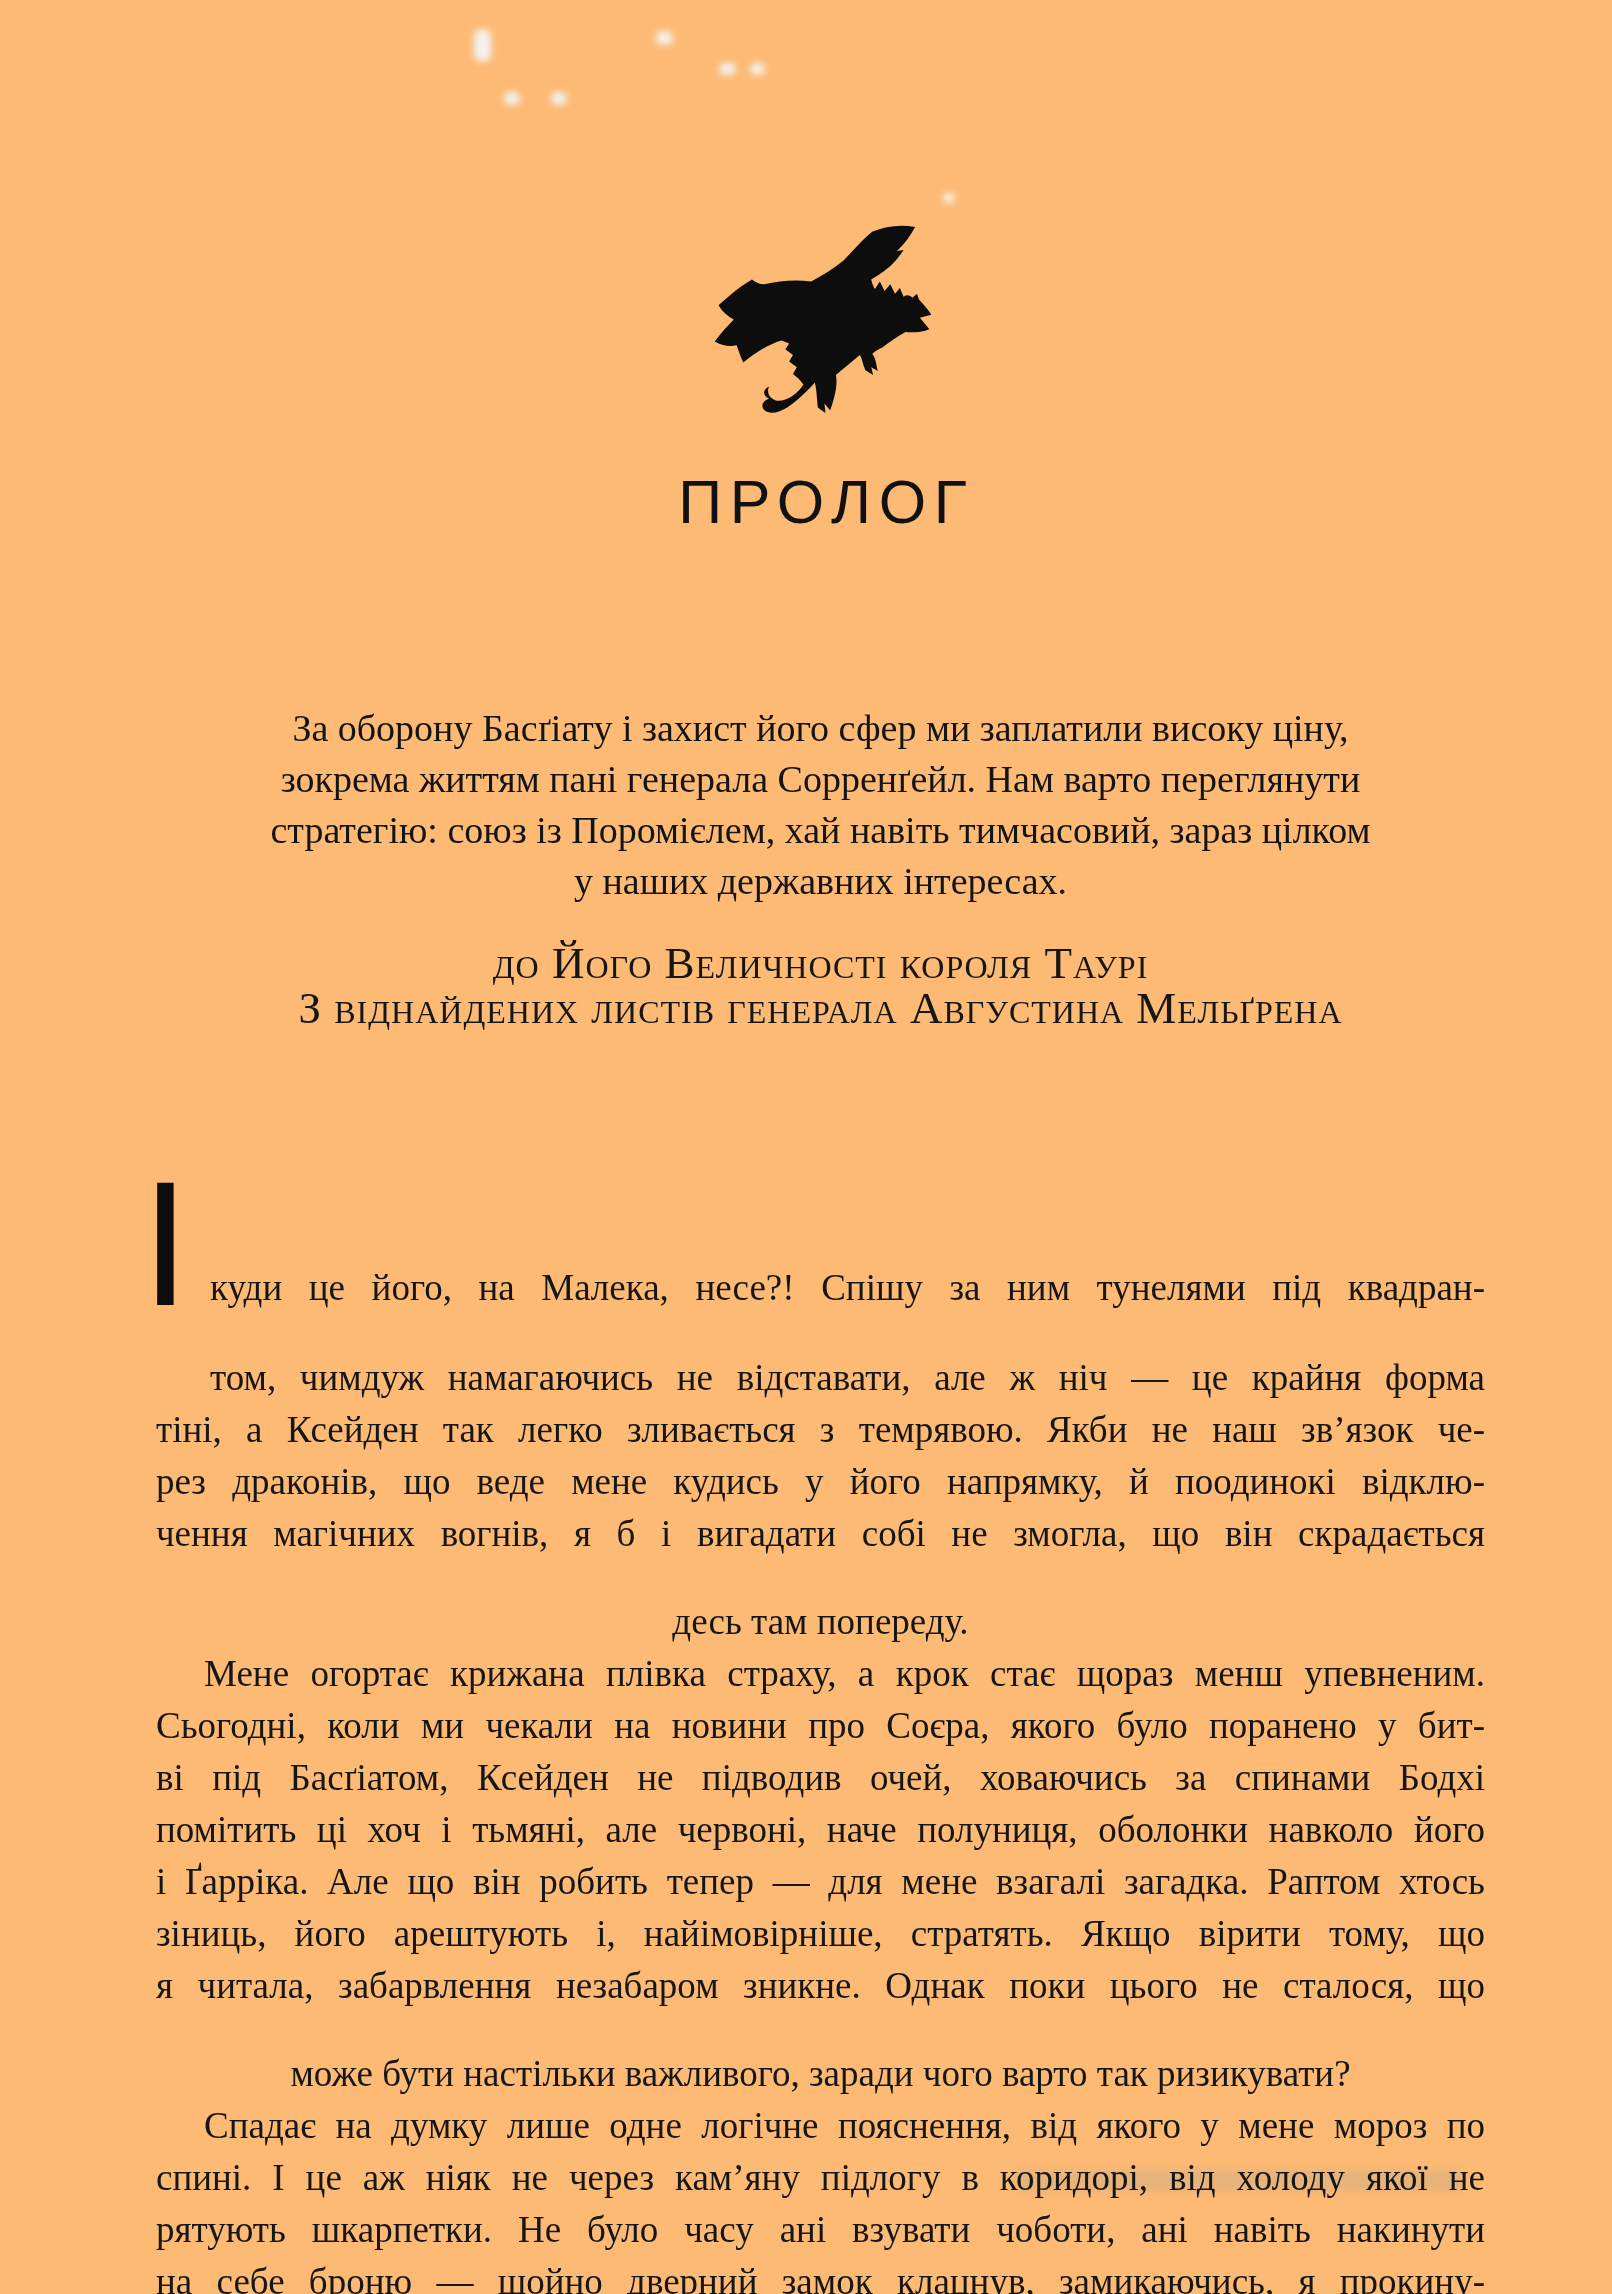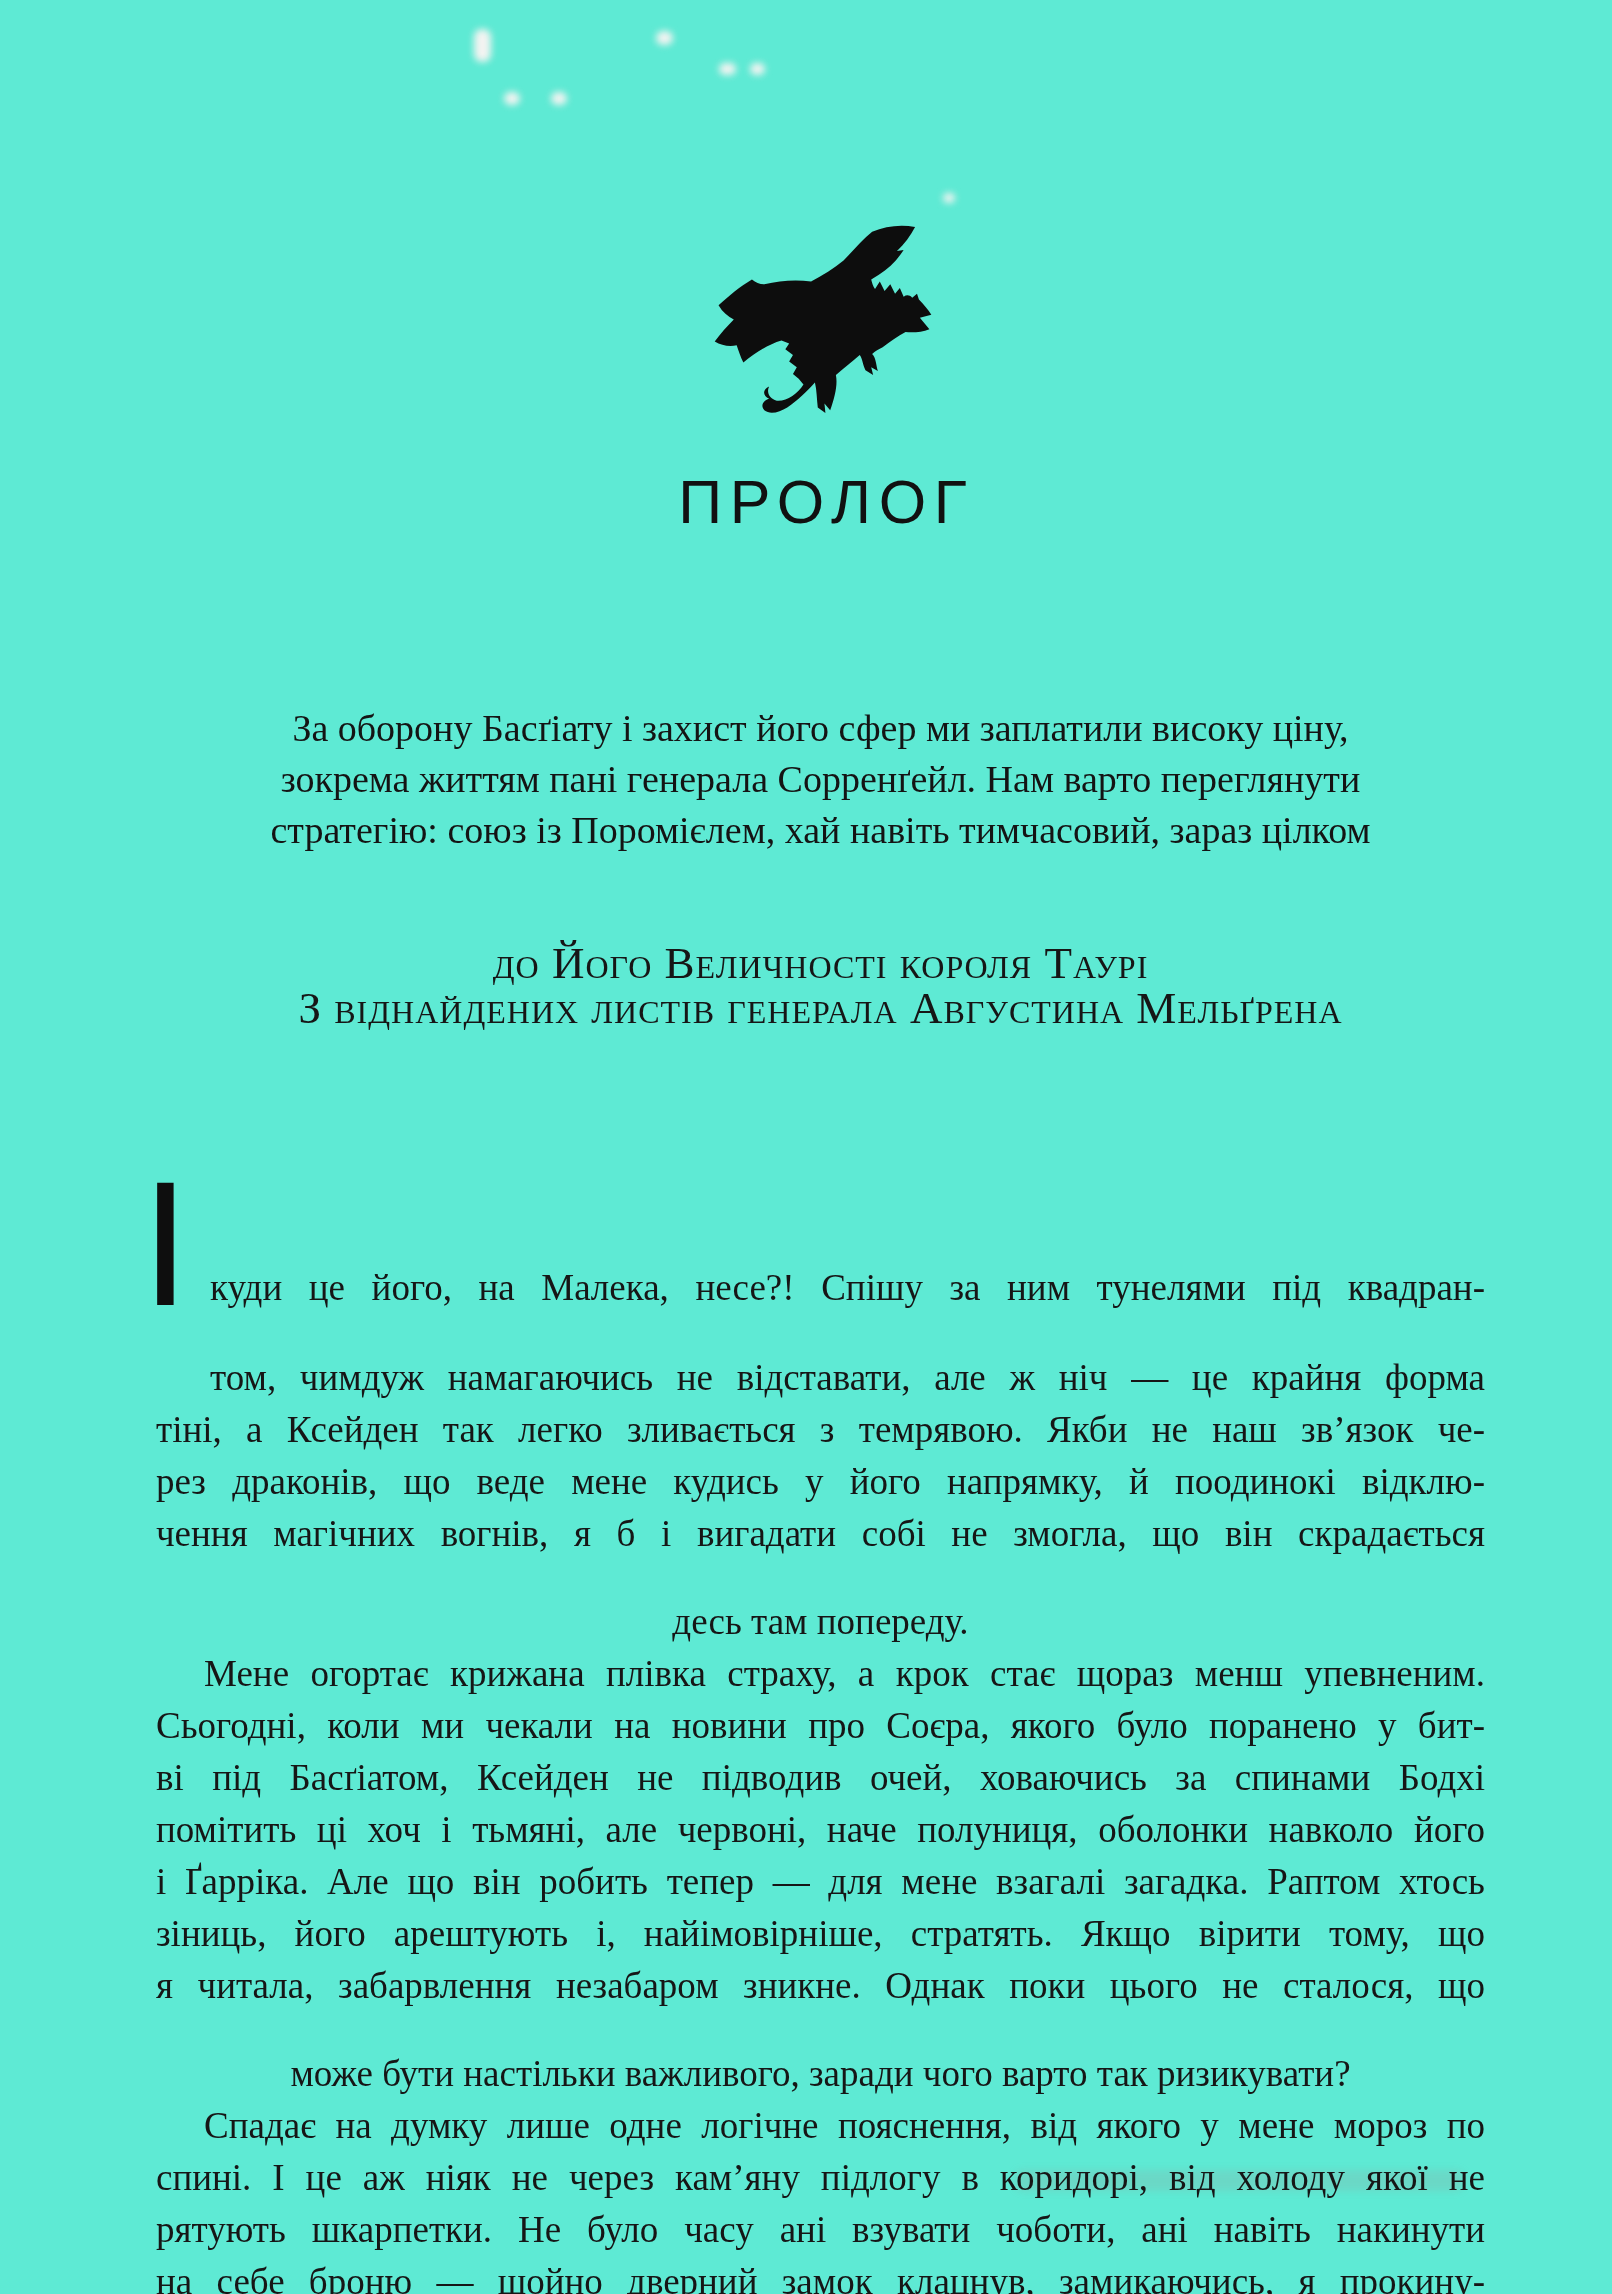--- a/index.html
+++ b/index.html
@@ -1,19 +1,19 @@
 <!DOCTYPE html>
 <html><head>
 <meta charset="utf-8">
 <style>
   html,body{margin:0;padding:0;background:#e9e9e7;}
   .page{
     position:relative;
     width:1613px;height:2294px;
-    background:#5eead4;
+    background:#fdba74;
     overflow:hidden;
     font-family:"Liberation Serif", serif;
     color:#181818;
   }
   
   .dragon{position:absolute;left:709px;top:220px;width:229px;height:203px;}
   
   .title{
     position:absolute;left:32px;top:472px;width:1581px;
     text-align:center;
@@ -108,20 +108,21 @@
       C151,31 161,19 171,11
       C185,5 201,3 216,6 Z"></path>
   </svg>
 
   <div class="title">ПРОЛОГ</div>
 
   <div class="epigraph">
     <div>За оборону Басґіату і захист його сфер ми заплатили високу ціну,</div>
     <div>зокрема життям пані генерала Сорренґейл. Нам варто переглянути</div>
     <div>стратегію: союз із Поромієлем, хай навіть тимчасовий, зараз цілком</div>
+    <div>у наших державних інтересах.</div>
   </div>
 
   <div class="attribution">
     <div class="aline">до Його Величності короля Таурі</div>
     <div class="aline">З віднайдених листів генерала Августина Мельґрена</div>
   </div>
 
   <div class="body">
     <div class="dropcap">І</div>
 

